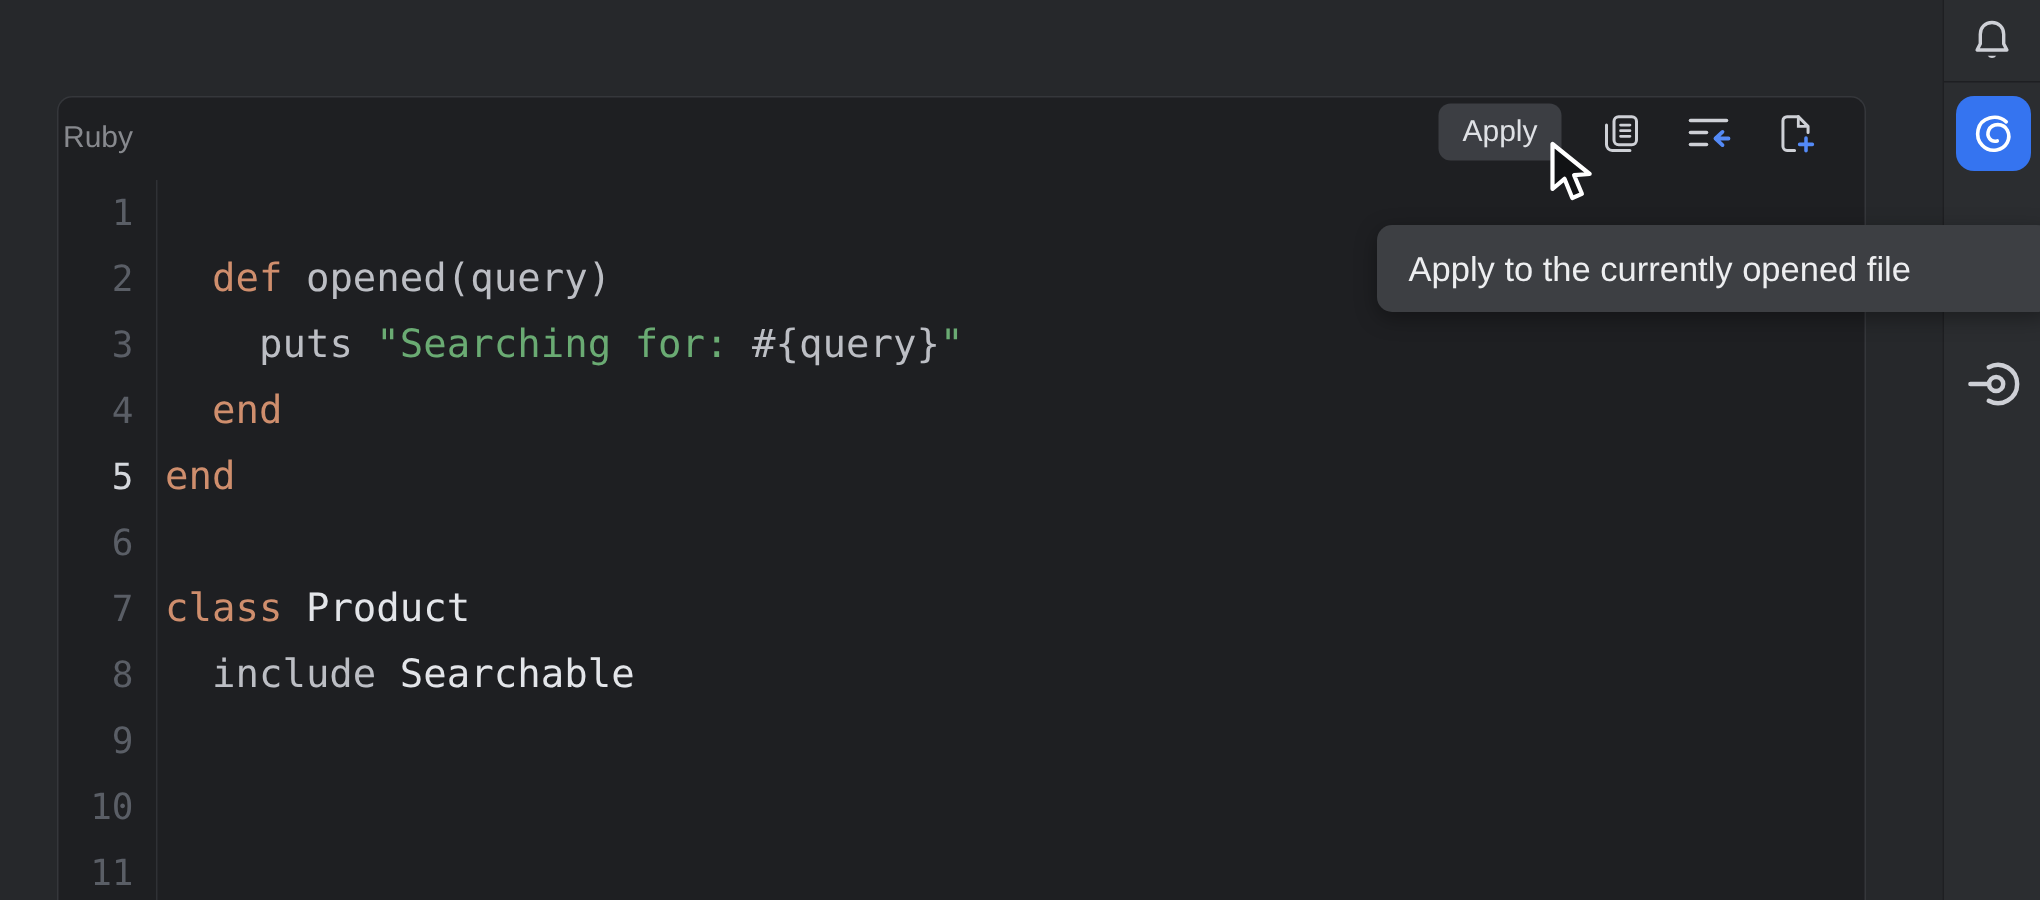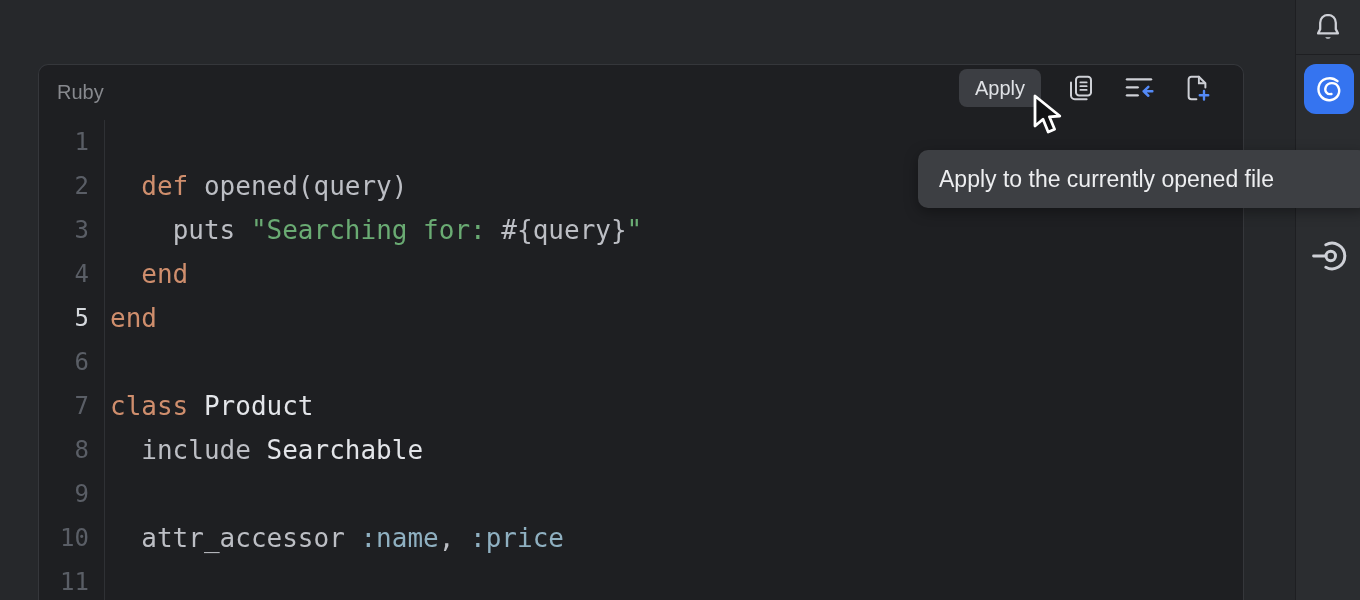--- a/index.html
+++ b/index.html
@@ -26,22 +26,22 @@
   .stripe-top{height:55px;border-bottom:1px solid #1E1F22;display:flex;align-items:center;justify-content:center;}
   .ai-tile{position:absolute;left:8px;top:64px;width:50px;height:50px;border-radius:12px;
            background:#3574F0;display:flex;align-items:center;justify-content:center;}
   .stripe-icon2{position:absolute;left:11px;top:234px;width:44px;height:44px;
            display:flex;align-items:center;justify-content:center;}
 
   
   .card{position:absolute;left:38px;top:64px;width:1206px;height:546px;background:#1E1F22;
         border:1px solid #35373B;border-bottom:none;border-radius:10px 10px 0 0;overflow:hidden;}
   .card-header{position:absolute;left:0;top:0;width:100%;height:55px;display:flex;align-items:center;}
-  .lang-label{margin-left:18px;font-size:20px;color:#87898E;}
-  .header-actions{position:absolute;right:28px;top:4px;display:flex;align-items:center;gap:22px;}
+  .lang-label{margin-left:3px;font-size:20px;color:#87898E;}
+  .header-actions{position:absolute;right:28px;top:4px;display:flex;align-items:flex-end;gap:22px;}
   .apply-btn{height:38px;padding:0 16px;border-radius:8px;background:#3C3E43;border:none;
              color:#DFE1E5;font-size:20px;font-family:"Liberation Sans",sans-serif;display:flex;align-items:center;}
   .hdr-iconbtn{width:36px;height:36px;display:flex;align-items:center;justify-content:center;border-radius:6px;}
 
   
   .code-area{position:absolute;left:0;top:55px;right:0;bottom:0;
              font-family:"DejaVu Sans Mono","Liberation Mono",monospace;font-size:26px;}
   .gutter-sep{position:absolute;left:65px;top:0;bottom:0;width:1px;background:#2F3135;}
   .code-line{display:flex;height:44px;line-height:44px;white-space:pre;}
   .lnum{width:50px;text-align:right;color:#5A5E66;font-size:24px;flex:none;}
@@ -126,21 +126,21 @@
       <div>
           <div class="code-line"><span class="lnum">1</span></div>
           <div class="code-line"><span class="lnum">2</span><span class="ltext"><span class="tok-plain">  </span><span class="tok-kw">def</span><span class="tok-fn"> opened(query)</span></span></div>
           <div class="code-line"><span class="lnum">3</span><span class="ltext"><span class="tok-plain">    </span><span class="tok-fn">puts </span><span class="tok-str">"Searching for: </span><span class="tok-fn">#{query}</span><span class="tok-str">"</span></span></div>
           <div class="code-line"><span class="lnum">4</span><span class="ltext"><span class="tok-kw">  end</span></span></div>
           <div class="code-line"><span class="lnum active">5</span><span class="ltext"><span class="tok-kw">end</span></span></div>
           <div class="code-line"><span class="lnum">6</span><span class="ltext"></span></div>
           <div class="code-line"><span class="lnum">7</span><span class="ltext"><span class="tok-kw">class</span><span class="tok-plain"> Product</span></span></div>
           <div class="code-line"><span class="lnum">8</span><span class="ltext"><span class="tok-fn">  include</span><span class="tok-plain"> Searchable</span></span></div>
           <div class="code-line"><span class="lnum">9</span><span class="ltext"></span></div>
-          <div class="code-line"><span class="lnum">10</span><span class="ltext"><span class="tok-fn">  attr_accessor </span><span class="tok-sym">:name</span><span class="tok-fn">, </span><span class="tok-sym">:price</span></span></div>
+          <div class="code-line"><span class="lnum">10</span></div>
           <div class="code-line"><span class="lnum">11</span><span class="ltext"></span></div>
         </div>
     </div>
   </div>
 
   <div class="tooltip">
     <span>Apply to the currently opened file</span>
   </div>
 
   <div class="cursor">

